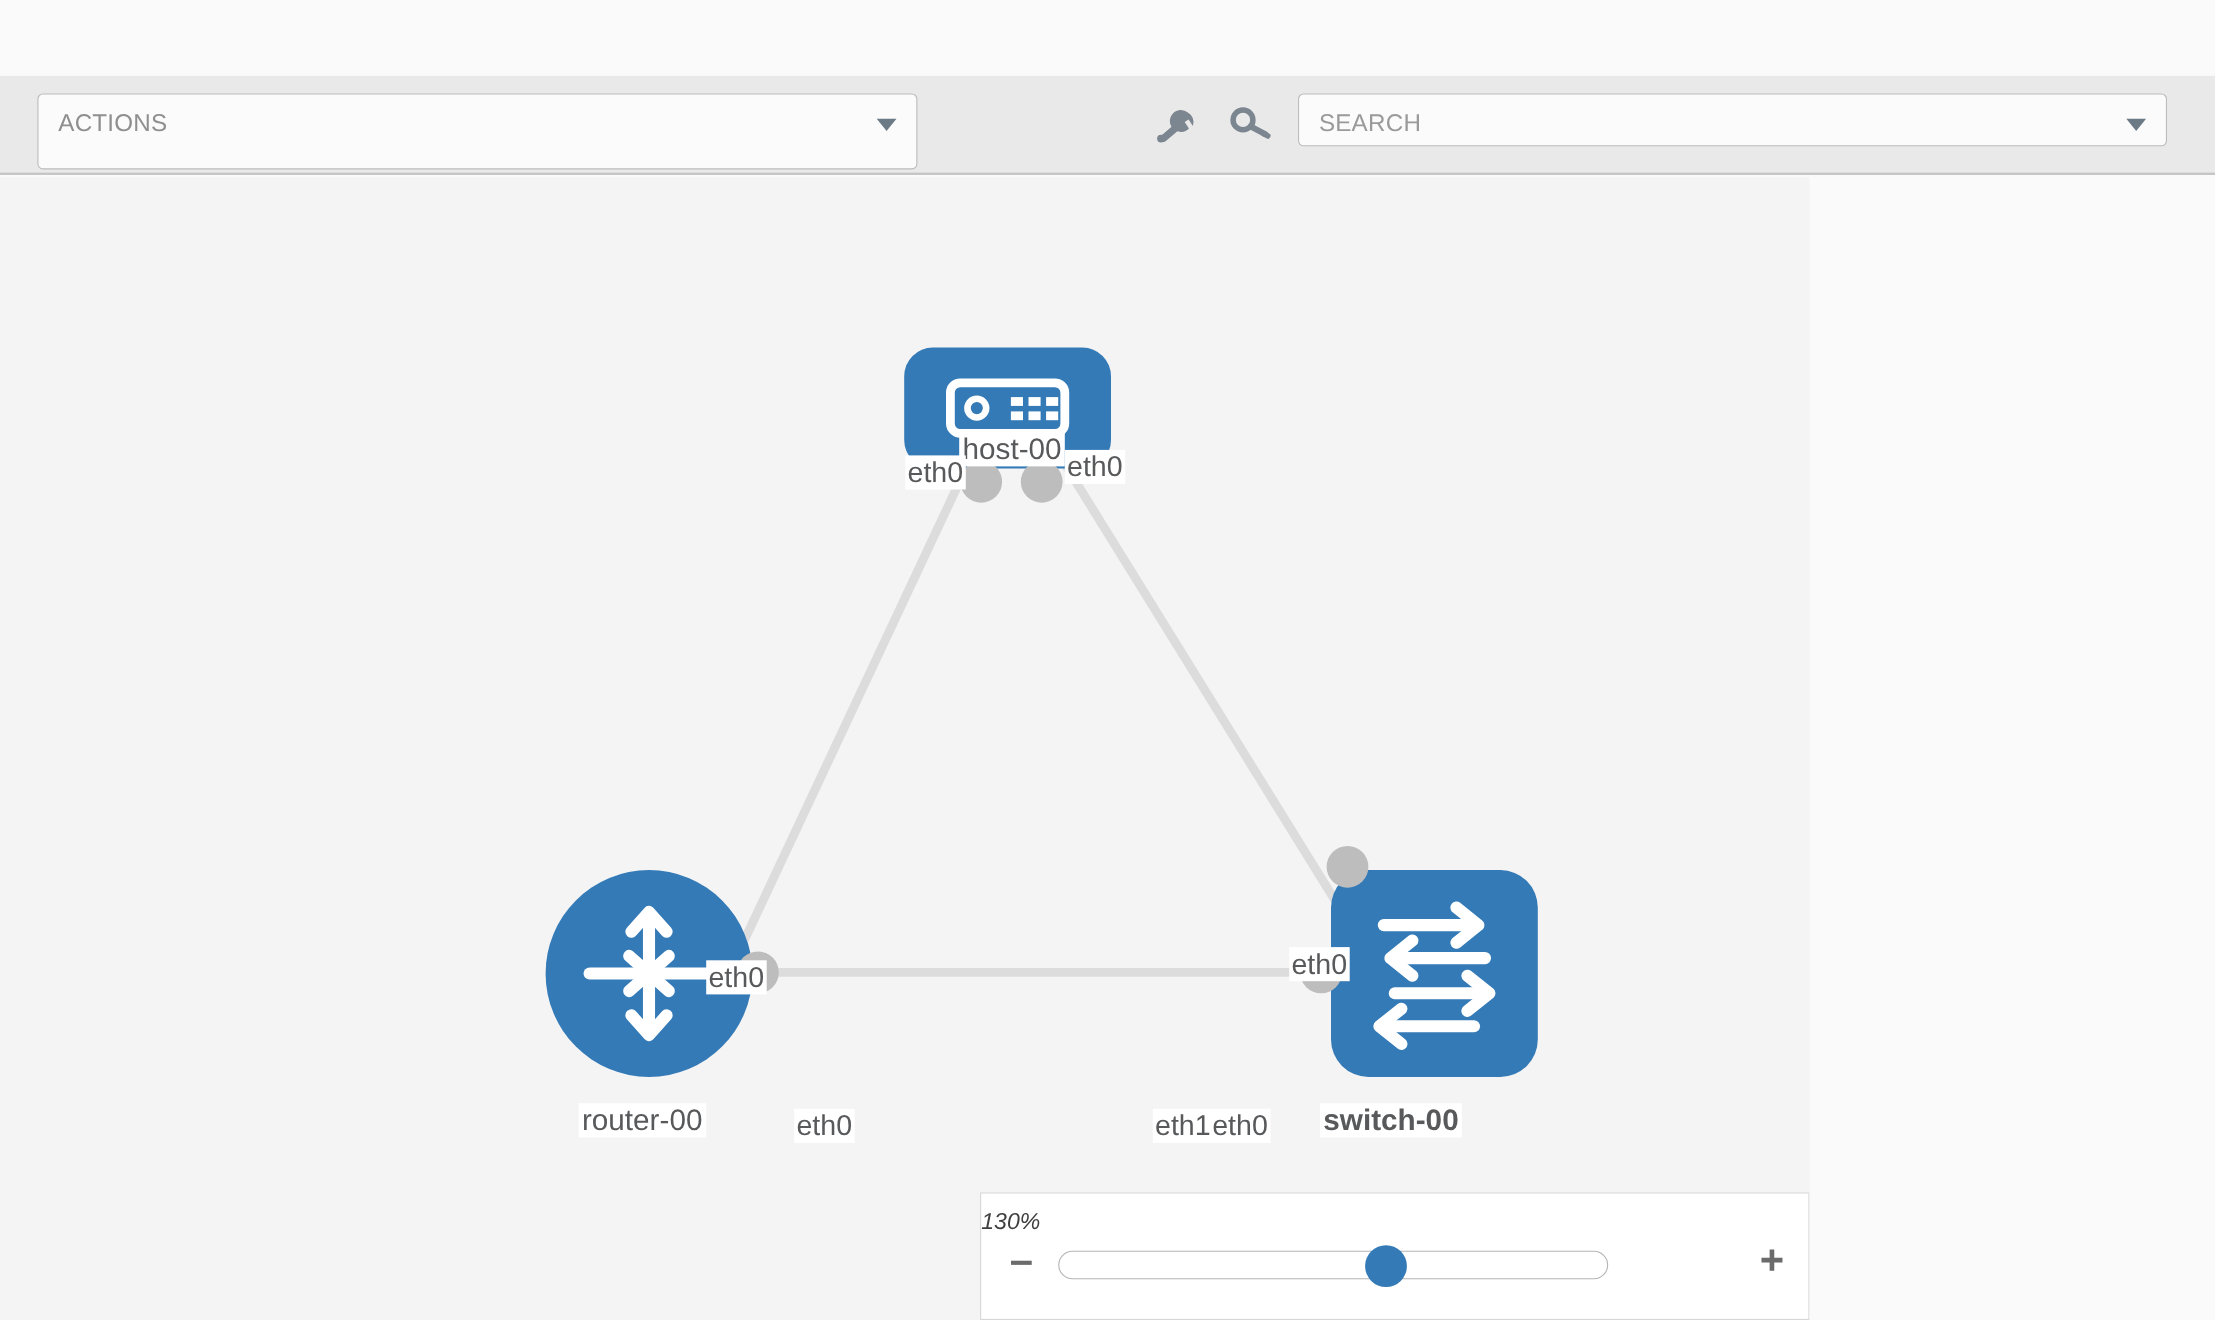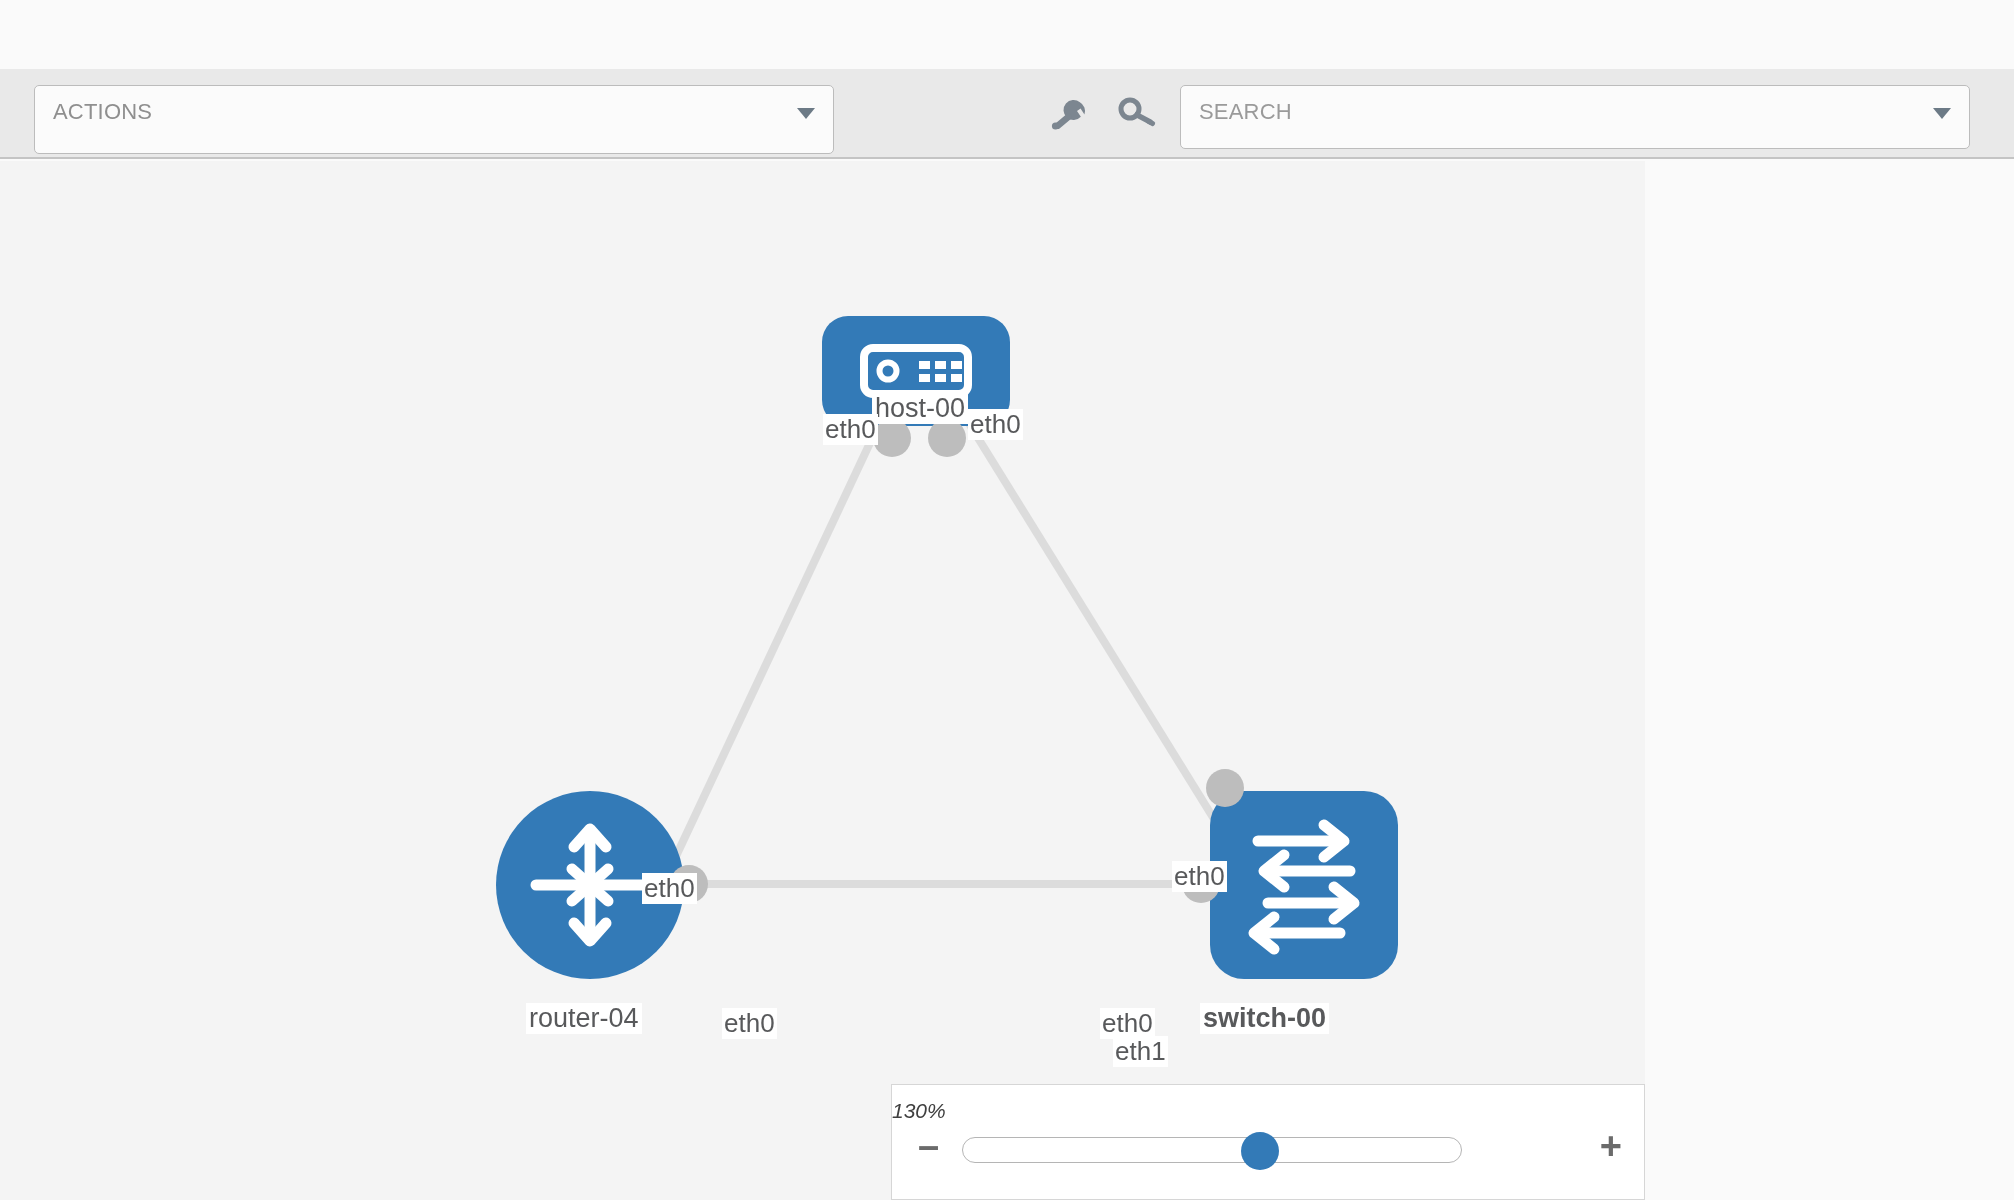--- a/index.html
+++ b/index.html
@@ -51,21 +51,21 @@
     width:0;height:0;border-left:9px solid transparent;
     border-right:9px solid transparent;border-top:11px solid #6c7a86;
   }
 
   .tool-icon { position:absolute; top:96px; width:40px; height:36px; cursor:pointer; }
   #wrench-ic { left:1048px; }
   #key-ic    { left:1118px; }
 
   .search-box {
     position:absolute; left:1180px; top:85px;
-    width:790px; height:64px;
+    width:790px; height:48px;
     background:#fbfbfb; border:1px solid #bcbcbc; border-radius:5px;
     cursor:text;
   }
   .search-box .lbl {
     position:absolute; left:18px; top:13px;
     font-size:22px; color:#9a9a9a; letter-spacing:0.2px;
   }
 
   
   .canvas {
@@ -209,21 +209,21 @@
 
           <line x1="40" y1="94" x2="92" y2="94"></line>
           <polyline points="76,78 94,94 76,110"></polyline>
 
           <line x1="96" y1="94" x2="148" y2="94"></line>
           <polyline points="112,78 94,94 112,110"></polyline>
         </g>
       </svg>
     </div>
     <div class="conn" style="left:670px; top:704px;"></div>
-    <div class="node-label" style="left:526px; top:842px;">router-04</div>
+    <div class="node-label" style="left:526px; top:842px;">router-00</div>
     <div class="if-label" style="left:642px; top:712px;">eth0</div>
     <div class="if-label" style="left:722px; top:847px;">eth0</div>
 
     <div class="node node-switch" style="left:1210px; top:630px;">
       <svg width="188" height="188" viewBox="0 0 188 188">
         <g stroke="#ffffff" stroke-width="11" stroke-linecap="round" stroke-linejoin="round" fill="none">
           <line x1="48" y1="50" x2="130" y2="50"></line>
           <polyline points="114,34 134,50 114,66"></polyline>
           <line x1="58" y1="80" x2="140" y2="80"></line>
           <polyline points="74,64 54,80 74,96"></polyline>
@@ -232,21 +232,21 @@
           <line x1="48" y1="142" x2="130" y2="142"></line>
           <polyline points="64,126 44,142 64,158"></polyline>
         </g>
       </svg>
     </div>
     <div class="conn" style="left:1206px; top:608px;"></div>
     <div class="conn" style="left:1182px; top:704px;"></div>
     <div class="node-label" style="left:1200px; top:842px;font-weight:bold;">switch-00</div>
     <div class="if-label" style="left:1172px; top:700px;">eth0</div>
     <div class="if-label" style="left:1100px; top:847px;">eth0</div>
-    <div class="if-label" style="left:1113px; top:847px;margin-top:28px;">eth1</div>
+    <div class="if-label" style="left:1048px; top:847px;">eth1</div>
 
     <div class="zoom-widget">
       <div class="zoom-pct">130%</div>
       <div class="zoom-minus">–</div>
       <div class="zoom-track">
         <div class="zoom-thumb"></div>
       </div>
       <div class="zoom-plus">+</div>
     </div>
 

